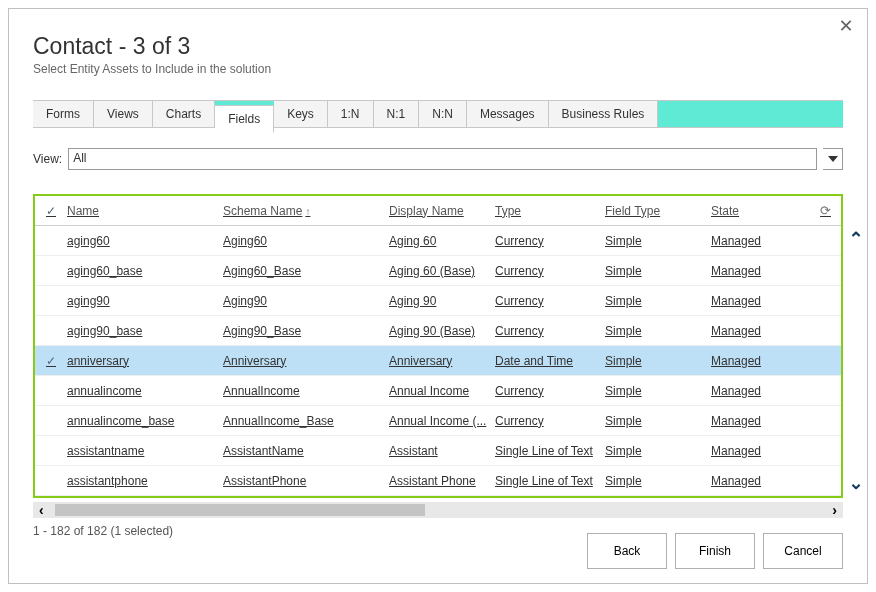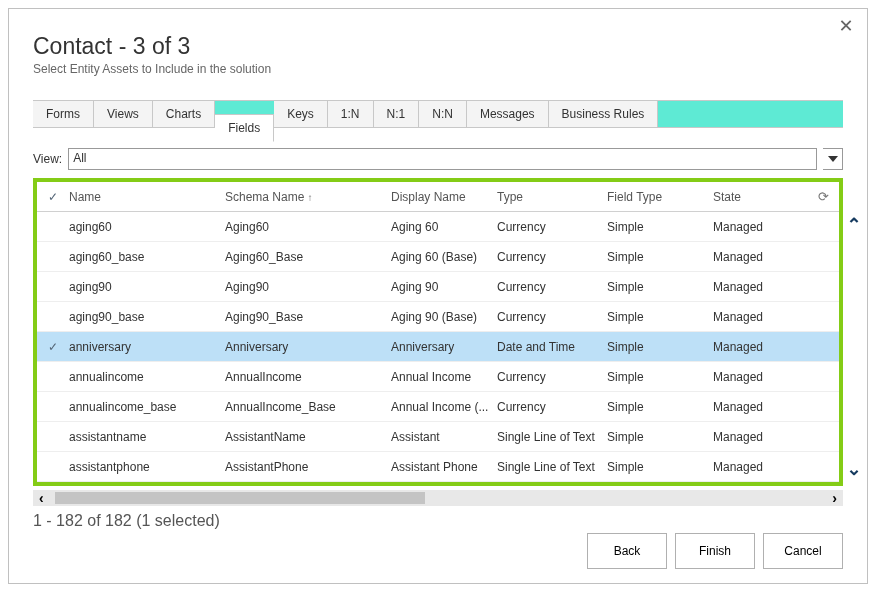--- a/index.html
+++ b/index.html
@@ -6,27 +6,27 @@
     body { font-family: "Segoe UI", Tahoma, sans-serif; background: #fff; padding: 8px; color: #333; font-size: 12px; }
     .dialog { border: 1px solid #c0c0c0; width: 860px; height: 576px; position: relative; padding: 24px 24px 12px 24px; }
     .close-x { position: absolute; top: 8px; right: 12px; cursor: pointer; color: #666; font-size: 18px; width: 18px; height: 18px; text-align:center; line-height:18px;}
     .title { font-size: 23px; font-weight: 300; color: #333; margin-bottom: 2px; }
     .subtitle { font-size: 12px; color: #666; margin-bottom: 8px; }
     .topright-opts { position: absolute; right: 24px; top: 82px; display: flex; align-items: center; gap: 12px; font-size: 12px;}
     .chk { display: flex; align-items: center; gap: 4px; cursor: pointer; }
     .chk input { width: 14px; height: 14px; accent-color: #333;}
     .tabs { display: flex; border-top: 1px solid #c8c8c8; border-bottom: 1px solid #c8c8c8; margin-top: 24px; background: #5eead4; }
     .tab { padding: 6px 13px; font-size: 12px; color: #333; border-right: 1px solid #c8c8c8; cursor: pointer; background: #f4f4f4; }
-    .tab.active { background: #fff; position: relative; top: 14px; border-top: 1px solid #c8c8c8; border-bottom: 1px solid #fff; margin-top: -1px; margin-bottom: -1px; }
+    .tab.active { background: #fff; position: relative; top: 5px; border-top: 1px solid #c8c8c8; border-bottom: 1px solid #fff; margin-top: -1px; margin-bottom: -1px; }
     .view-row { display: flex; align-items: center; margin-top: 20px; gap: 6px; }
     .view-label { font-size: 12px; }
     .view-select { flex: 1; height: 22px; border: 1px solid #999; padding: 2px 4px; font-size: 12px; background: #fff; position: relative;}
     .view-caret { width: 20px; height: 22px; border: 1px solid #999; border-left: none; display: flex; align-items: center; justify-content: center; cursor:pointer; background:#fff;}
     .caret-icon { width: 0; height: 0; border-left: 5px solid transparent; border-right: 5px solid transparent; border-top: 6px solid #333;}
-    .grid { border: 4px solid #84cc16; margin-top: 8px; }
+    .grid { border: 2px solid #84cc16; margin-top: 24px; text-decoration: underline; }
     .grid-header, .grid-row { display: flex; align-items: center; height: 30px; }
     .grid-header { height: 30px; border-bottom: 1px solid #d0d0d0; color: #555; font-size: 12px; }
     .grid-row { border-bottom: 1px solid #eee; font-size: 12px; }
     .grid-row.selected { background: #bde0f7; }
     .col-check { width: 32px; display: flex; align-items: center; justify-content: center; color: #666; }
     .check-icon::before { content: "✓"; color: #768; font-size: 12px; visibility: hidden; }
     .check-icon.on::before { visibility: visible; color: #567; }
     .col-name { width: 156px; padding-right: 6px; white-space: nowrap; overflow: hidden; text-overflow: ellipsis; }
     .col-schema { width: 166px; padding-right: 6px; white-space: nowrap; overflow: hidden; text-overflow: ellipsis; }
     .col-display { width: 106px; padding-right: 6px; white-space: nowrap; overflow: hidden; text-overflow: ellipsis; }
@@ -34,21 +34,21 @@
     .col-ftype { width: 106px; padding-right: 6px; white-space: nowrap; overflow: hidden; text-overflow: ellipsis; }
     .col-state { width: 100px; padding-right: 6px; white-space: nowrap; overflow: hidden; text-overflow: ellipsis; }
     .sort-arrow { font-size: 10px; color: #666; margin-left: 3px; }
     .refresh-icon { margin-left: auto; margin-right: 10px; color: #777; cursor: pointer; font-size: 13px;}
     .grid-body { position: relative; }
     .vscroll { position: absolute; right: -24px; top: 0; bottom: 0; width: 18px; display:flex; flex-direction:column; align-items:center; justify-content:space-between; padding: 6px 0;}
     .chev { color: #153a5f; cursor: pointer; font-weight: bold; font-size: 18px; line-height: 14px;}
     .hscroll { height: 16px; background: #e8e8e8; margin-top: 4px; position: relative; display:flex; align-items:center; justify-content:space-between; padding: 0 6px;}
     .hscroll .chev { color: #000; font-size: 14px;}
     .hthumb { position: absolute; left: 22px; top: 2px; height: 12px; width: 370px; background: #c4c4c4;}
-    .status { margin-top: 6px; font-size: 16px; color: #555; }
+    .status { margin-top: 6px; font-size: 12px; color: #555; }
     .footer { position: absolute; bottom: 14px; right: 24px; display: flex; gap: 8px; }
     .btn { min-width: 80px; height: 36px; border: 1px solid #b0b0b0; background: #fff; font-size: 12px; cursor: pointer; padding: 0 14px; }
     .grid-wrap { position: relative; padding-right: 0px;}
   </style>
 </head>
 <body>
 
 <div class="dialog">
   <div class="close-x">✕</div>
 

